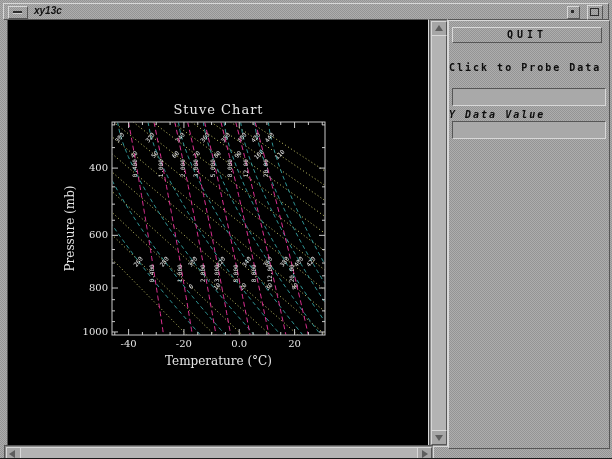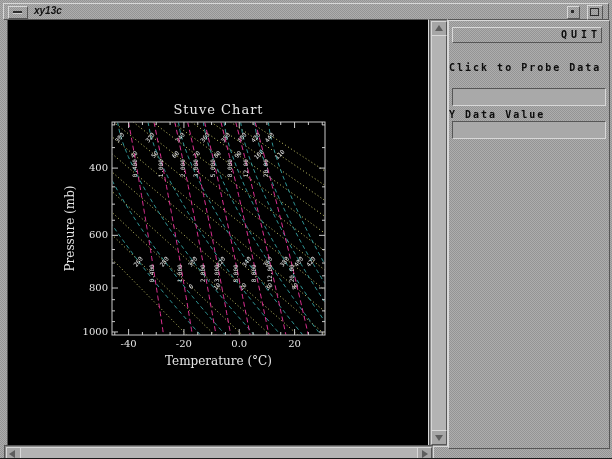--- a/index.html
+++ b/index.html
@@ -40,27 +40,27 @@
   .tri-left{left:2px;top:2px;border-top:4px solid transparent;border-bottom:4px solid transparent;border-right:6px solid #5e5e5e;}
   .tri-right{left:4px;top:2px;border-top:4px solid transparent;border-bottom:4px solid transparent;border-left:6px solid #5e5e5e;}
 
   
   #panel{position:absolute;left:448px;top:20px;width:160px;height:427px;}
   .panel-label{position:absolute;left:0;width:100%;
     font-family:"DejaVu Sans Mono",monospace;font-weight:bold;font-size:10px;
     letter-spacing:2px;color:#0d0d0d;white-space:nowrap;}
   #quit-btn{position:absolute;left:3px;top:6px;width:148px;height:14px;
     font-family:"DejaVu Sans Mono",monospace;font-weight:bold;font-size:10px;
-    letter-spacing:4px;color:#0d0d0d;text-align:right;line-height:14px;cursor:default;}
+    letter-spacing:4px;color:#0d0d0d;text-align:center;line-height:14px;cursor:default;}
   .field{position:absolute;left:3px;width:148px;height:16px;background:#a9a9a9;
     font-family:"DejaVu Sans Mono",monospace;font-size:10px;color:#0d0d0d;line-height:16px;padding-left:4px;}
   #probe-label{top:41px;}
   #x-label{top:54px;}
   #x-field{top:67px;}
-  #y-label{top:88px;}
+  #y-label{top:88px;font-style:italic;}
   #y-field{top:100px;}
 </style>
 </head>
 <body>
 
 <div id="window">
 
   <div id="titlebar" class="raised stipple">
     <div id="menu-btn" class="raised stipple">
       <div class="dash"></div>

